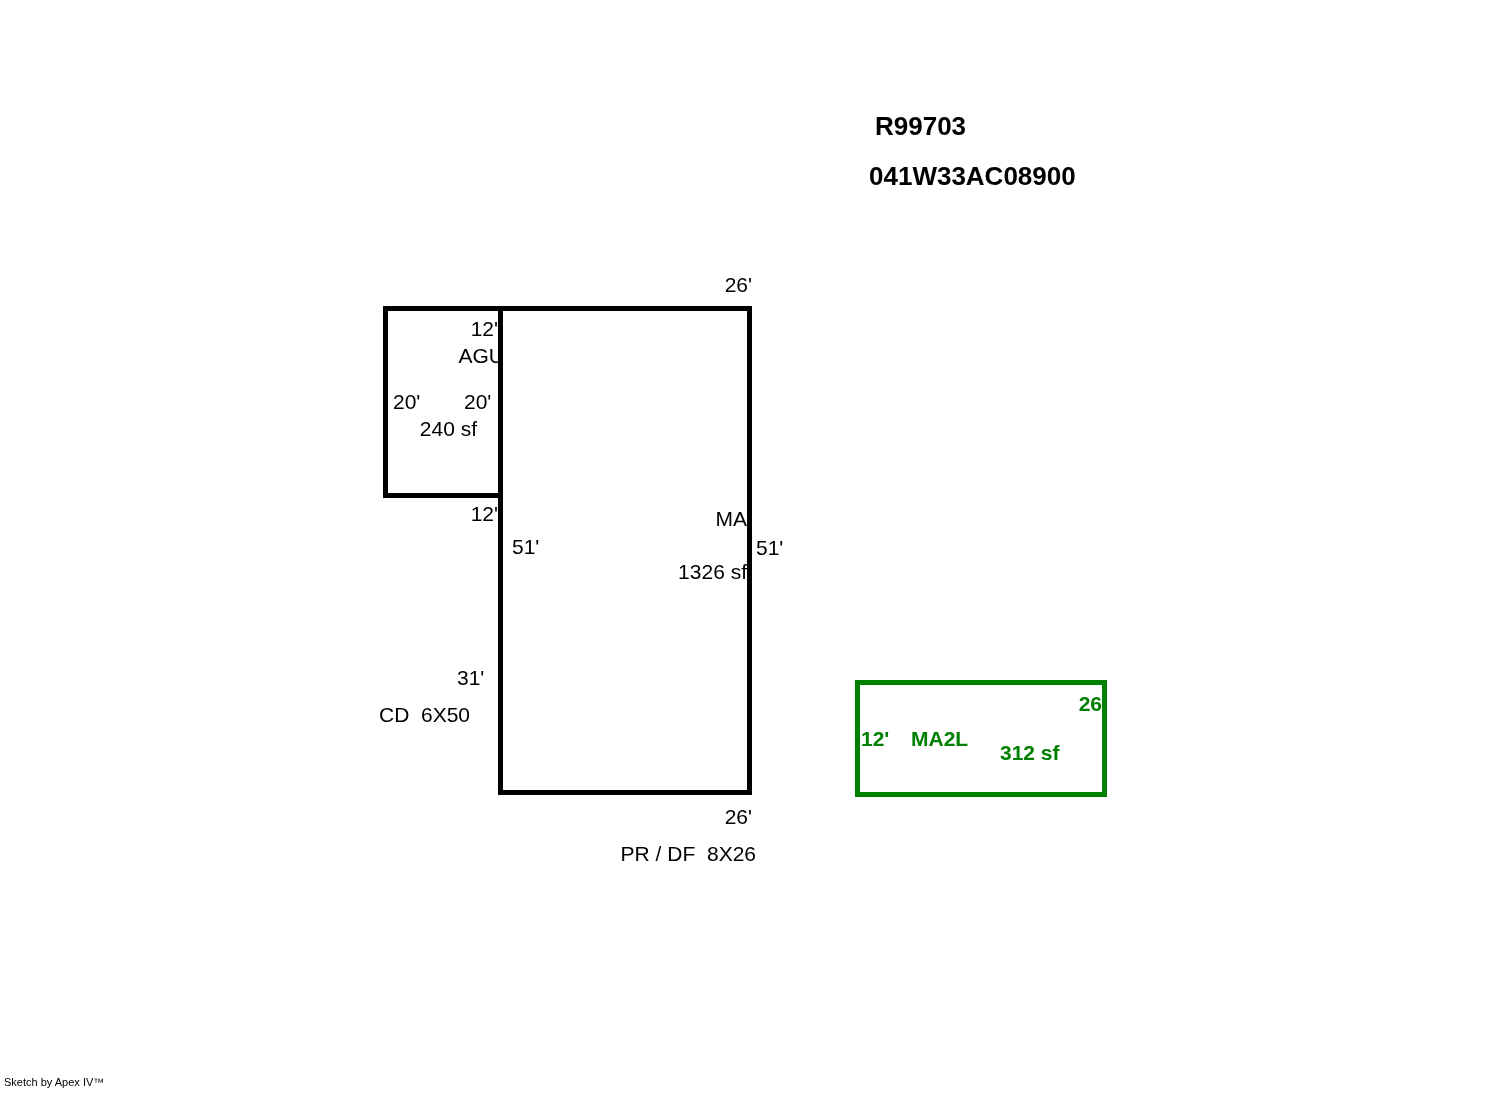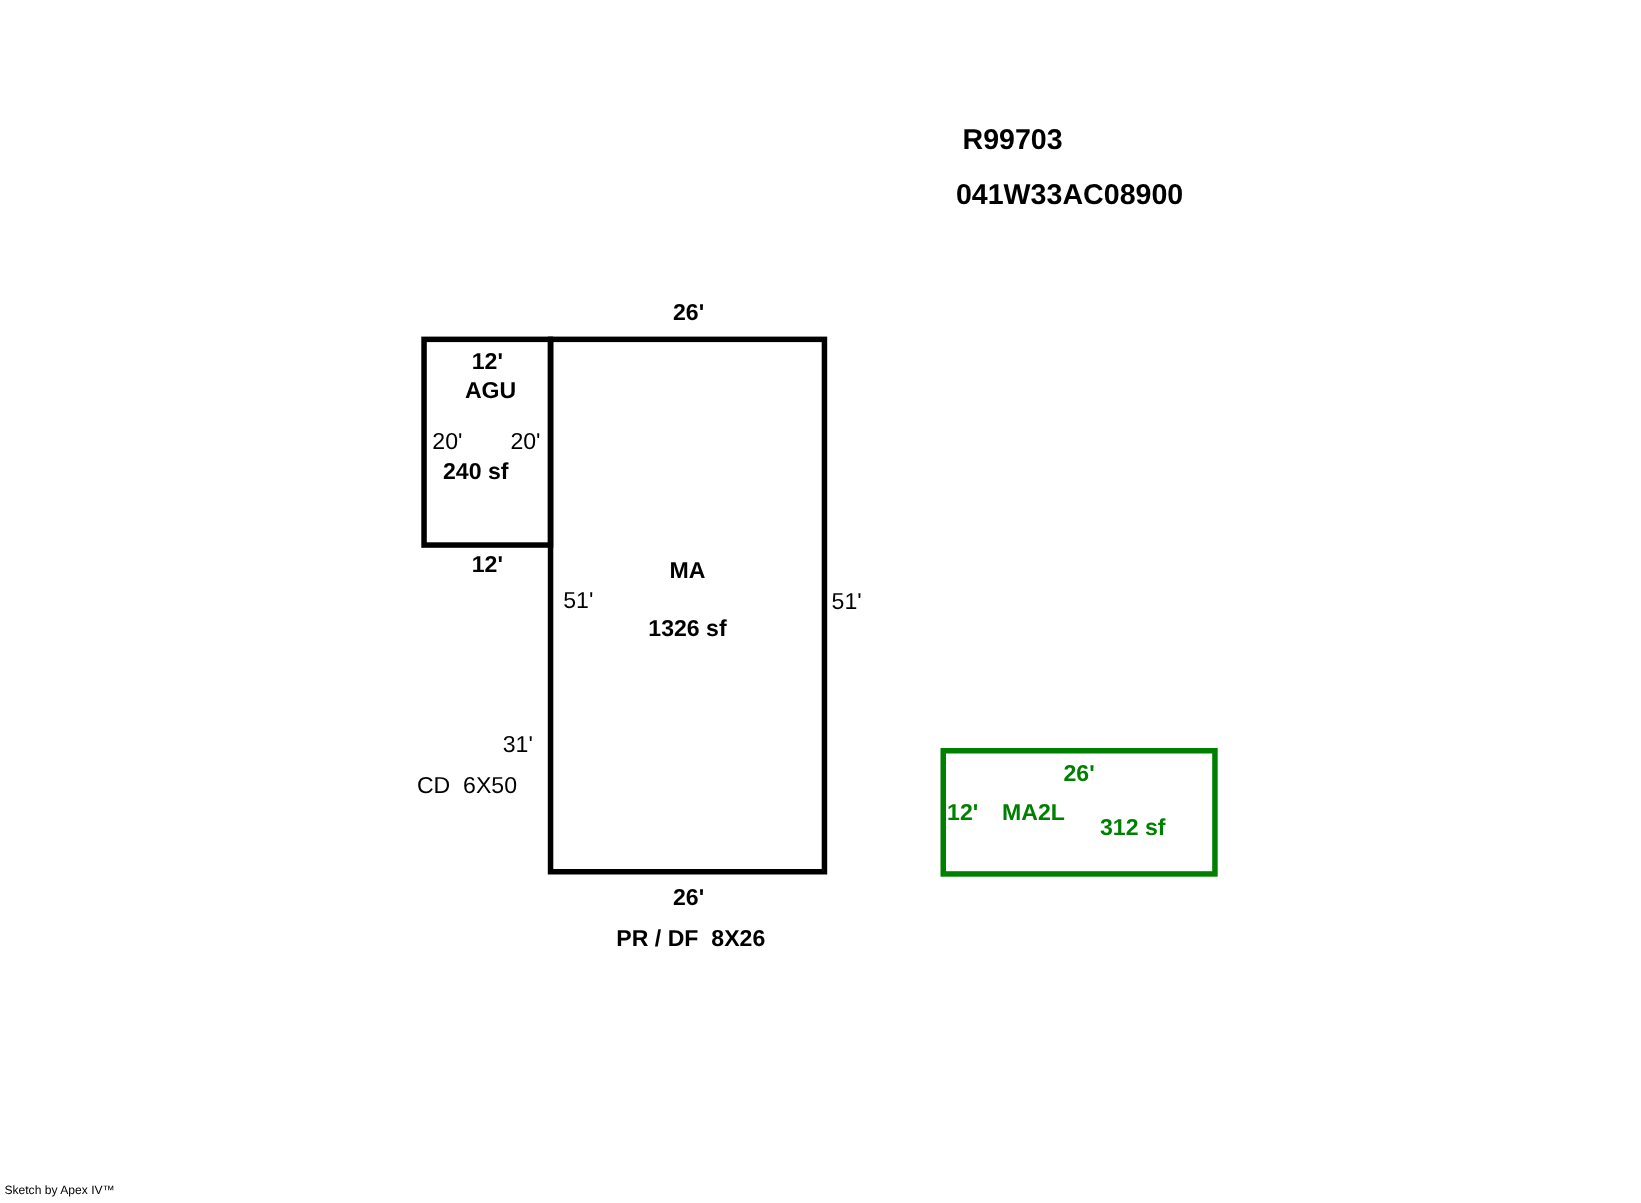--- a/index.html
+++ b/index.html
@@ -45,21 +45,21 @@
     color: #008000;
     white-space: pre;
   }
   .footer {
     position: absolute;
     font-size: 11px;
     line-height: 1;
     color: #000000;
     white-space: pre;
   }
-  .ctr { text-align: center; font-weight: bold; }
+  .ctr { text-align: right; }
 </style>
 </head>
 <body>
 
 <div id="canvas">
 
   <div class="hdr" style="left:875px; top:113px;">R99703</div>
   <div class="hdr" style="left:869px; top:163px;">041W33AC08900</div>
 
   <div class="box black" style="left:383px; top:306px; width:120px; height:192px;"></div>

